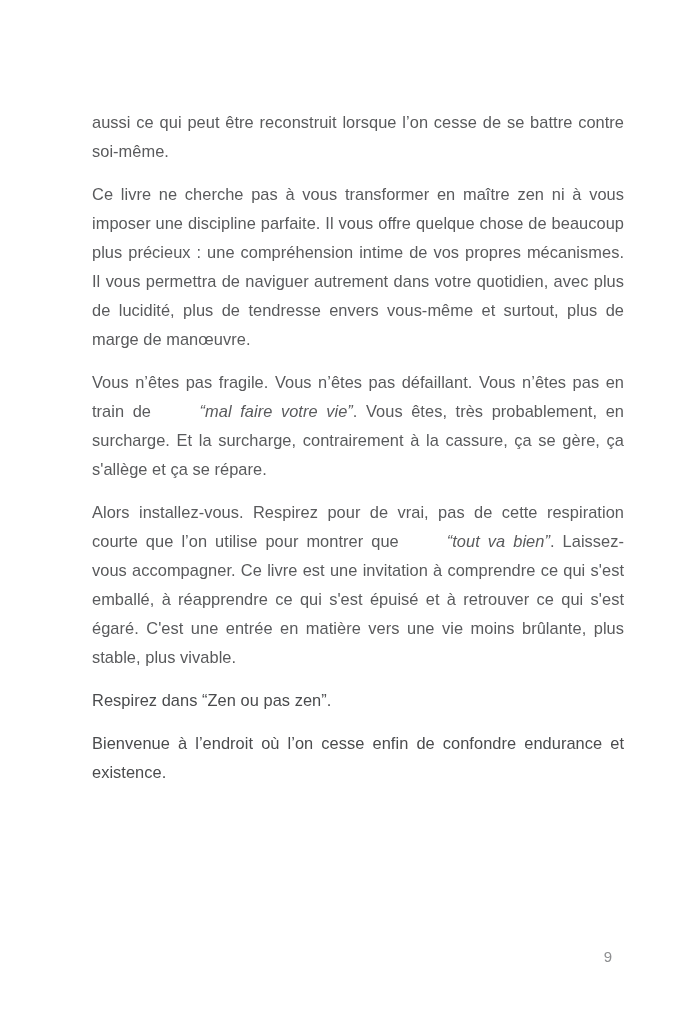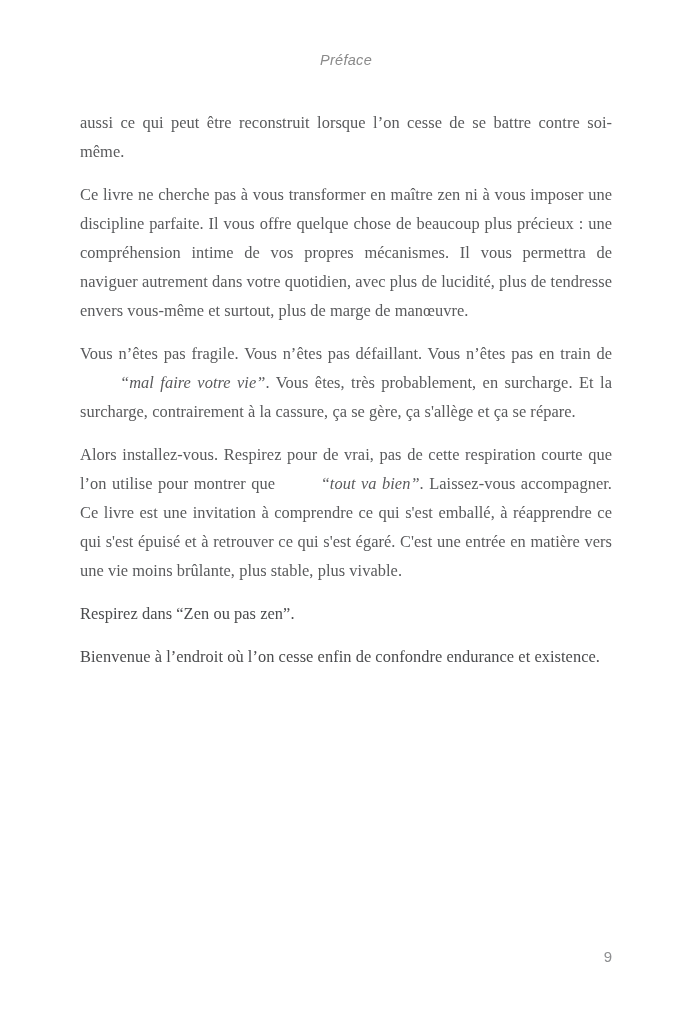--- a/index.html
+++ b/index.html
@@ -25,23 +25,22 @@
     text-align: center;
     font-style: italic;
     font-size: 14.5px;
     color: #8a8a8a;
     letter-spacing: 0.3px;
     font-weight: 300;
   }
   .text-block {
     position: absolute;
     top: 108px;
-    left: 80px;
+    left: 92px;
     width: 532px;
-    font-family: Liberation Serif, serif;
   }
   p.para {
     margin: 0 0 14px 0;
     font-size: 16.4px;
     line-height: 29px;
     color: #595a5c;
     text-align: justify;
     text-justify: inter-word;
     font-weight: 400;
     letter-spacing: 0.05px;
@@ -67,21 +66,20 @@
     color: #8d8e90;
     font-weight: 400;
     text-align: right;
   }
 </style>
 </head>
 <body>
 
 <div class="page">
 
-  <div class="running-head">Préface</div>
 
   <div class="text-block">
 
     <p class="para">aussi ce qui peut être reconstruit lorsque l’on cesse de se battre contre soi-même.</p>
 
     <p class="para">Ce livre ne cherche pas à vous transformer en maître zen ni à vous imposer une discipline parfaite. Il vous offre quelque chose de beaucoup plus précieux : une compréhension intime de vos propres mécanismes. Il vous permettra de naviguer autrement dans votre quotidien, avec plus de lucidité, plus de tendresse envers vous-même et surtout, plus de marge de manœuvre.</p>
 
     <p class="para"><span>Vous n’êtes pas fragile. Vous n’êtes pas défaillant. Vous n’êtes pas en train de </span><span class="q-italic">“mal faire votre vie”</span><span>. Vous êtes, très probablement, en surcharge. Et la surcharge, contrairement à la cassure, ça se gère, ça s'allège et ça se répare.</span></p>
 
     <p class="para"><span>Alors installez-vous. Respirez pour de vrai, pas de cette respiration courte que l’on utilise pour montrer que </span><span class="q-italic">“tout va bien”</span><span>. Laissez-vous accompagner. Ce livre est une invitation à comprendre ce qui s'est emballé, à réapprendre ce qui s'est épuisé et à retrouver ce qui s'est égaré. C'est une entrée en matière vers une vie moins brûlante, plus stable, plus vivable.</span></p>

